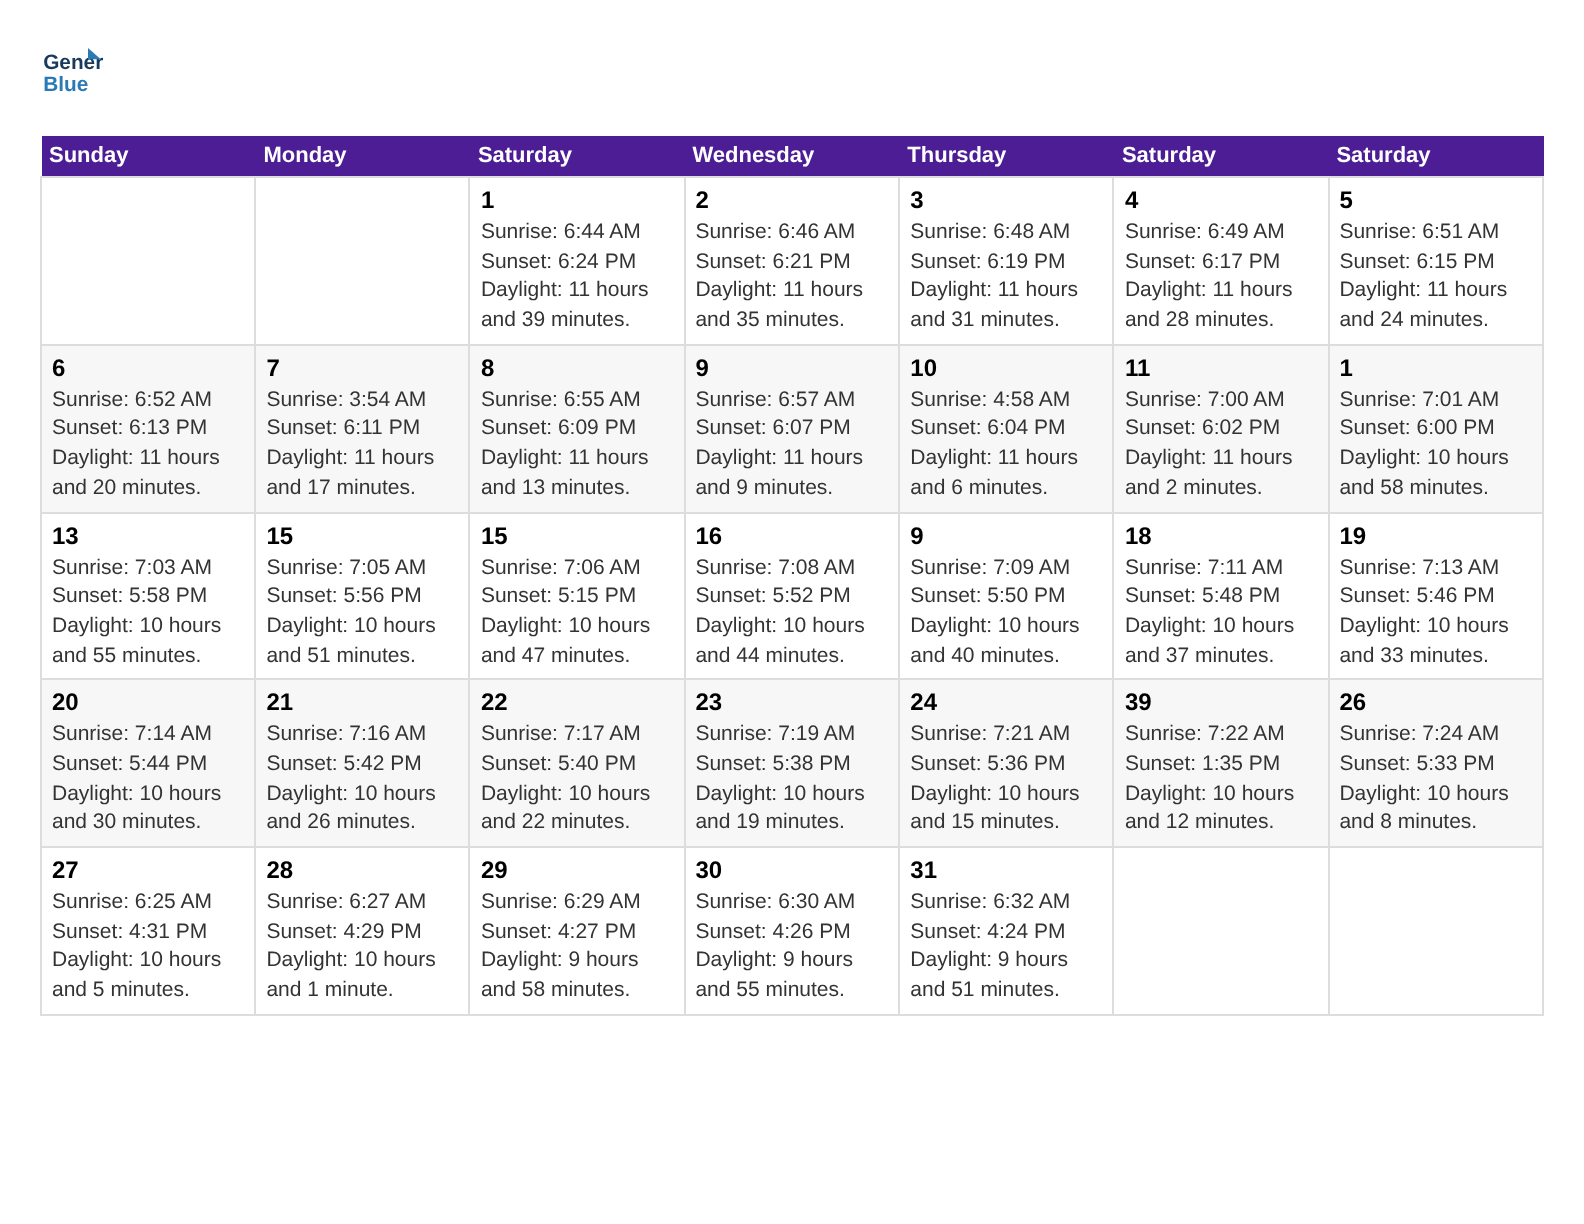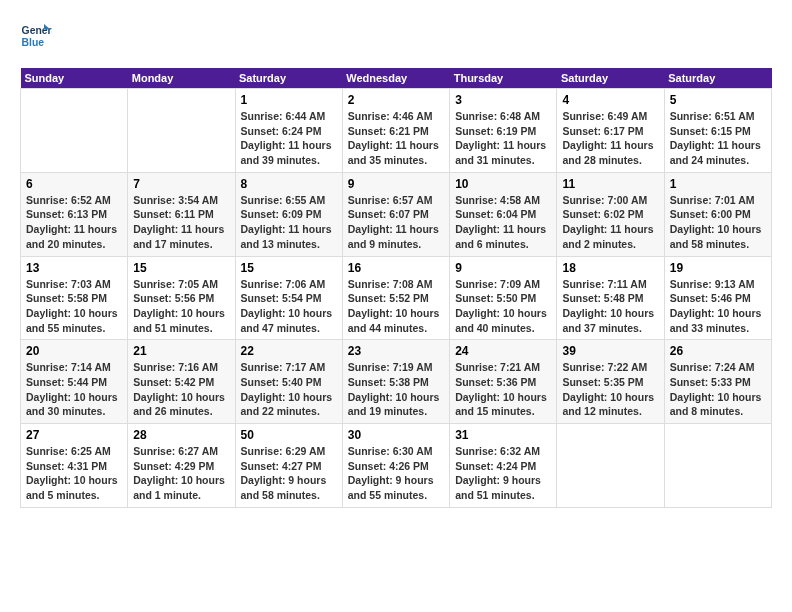--- a/index.html
+++ b/index.html
@@ -65,21 +65,20 @@
     }
     .day-num {
       font-weight: bold;
       font-size: 12px;
       margin-bottom: 2px;
     }
     .day-content {
       font-size: 10.5px;
       color: #333;
       line-height: 1.4;
-      font-weight: bold;
     }
     .empty-cell {
       background-color: #fff;
     }
   </style>
 </head>
 <body>
 
 <div class="header">
   <div class="logo">
@@ -113,21 +112,21 @@
         <td class="empty-cell"></td>
         <td class="empty-cell"></td>
         <td>
           <div class="day-num">1</div>
           <div class="day-content">Sunrise: 6:44 AM
 Sunset: 6:24 PM
 Daylight: 11 hours and 39 minutes.</div>
         </td>
         <td>
           <div class="day-num">2</div>
-          <div class="day-content">Sunrise: 4:46 AM
+          <div class="day-content">Sunrise: 6:46 AM
 Sunset: 6:21 PM
 Daylight: 11 hours and 35 minutes.</div>
         </td>
         <td>
           <div class="day-num">3</div>
           <div class="day-content">Sunrise: 6:48 AM
 Sunset: 6:19 PM
 Daylight: 11 hours and 31 minutes.</div>
         </td>
         <td>
@@ -196,21 +195,21 @@
         </td>
         <td>
           <div class="day-num">15</div>
           <div class="day-content">Sunrise: 7:05 AM
 Sunset: 5:56 PM
 Daylight: 10 hours and 51 minutes.</div>
         </td>
         <td>
           <div class="day-num">15</div>
           <div class="day-content">Sunrise: 7:06 AM
-Sunset: 5:54 PM
+Sunset: 5:15 PM
 Daylight: 10 hours and 47 minutes.</div>
         </td>
         <td>
           <div class="day-num">16</div>
           <div class="day-content">Sunrise: 7:08 AM
 Sunset: 5:52 PM
 Daylight: 10 hours and 44 minutes.</div>
         </td>
         <td>
           <div class="day-num">9</div>
@@ -219,21 +218,21 @@
 Daylight: 10 hours and 40 minutes.</div>
         </td>
         <td>
           <div class="day-num">18</div>
           <div class="day-content">Sunrise: 7:11 AM
 Sunset: 5:48 PM
 Daylight: 10 hours and 37 minutes.</div>
         </td>
         <td>
           <div class="day-num">19</div>
-          <div class="day-content">Sunrise: 9:13 AM
+          <div class="day-content">Sunrise: 7:13 AM
 Sunset: 5:46 PM
 Daylight: 10 hours and 33 minutes.</div>
         </td>
       </tr>
       <tr>
         <td>
           <div class="day-num">20</div>
           <div class="day-content">Sunrise: 7:14 AM
 Sunset: 5:44 PM
 Daylight: 10 hours and 30 minutes.</div>
@@ -258,21 +257,21 @@
         </td>
         <td>
           <div class="day-num">24</div>
           <div class="day-content">Sunrise: 7:21 AM
 Sunset: 5:36 PM
 Daylight: 10 hours and 15 minutes.</div>
         </td>
         <td>
           <div class="day-num">39</div>
           <div class="day-content">Sunrise: 7:22 AM
-Sunset: 5:35 PM
+Sunset: 1:35 PM
 Daylight: 10 hours and 12 minutes.</div>
         </td>
         <td>
           <div class="day-num">26</div>
           <div class="day-content">Sunrise: 7:24 AM
 Sunset: 5:33 PM
 Daylight: 10 hours and 8 minutes.</div>
         </td>
       </tr>
       <tr>
@@ -282,21 +281,21 @@
 Sunset: 4:31 PM
 Daylight: 10 hours and 5 minutes.</div>
         </td>
         <td>
           <div class="day-num">28</div>
           <div class="day-content">Sunrise: 6:27 AM
 Sunset: 4:29 PM
 Daylight: 10 hours and 1 minute.</div>
         </td>
         <td>
-          <div class="day-num">50</div>
+          <div class="day-num">29</div>
           <div class="day-content">Sunrise: 6:29 AM
 Sunset: 4:27 PM
 Daylight: 9 hours and 58 minutes.</div>
         </td>
         <td>
           <div class="day-num">30</div>
           <div class="day-content">Sunrise: 6:30 AM
 Sunset: 4:26 PM
 Daylight: 9 hours and 55 minutes.</div>
         </td>

